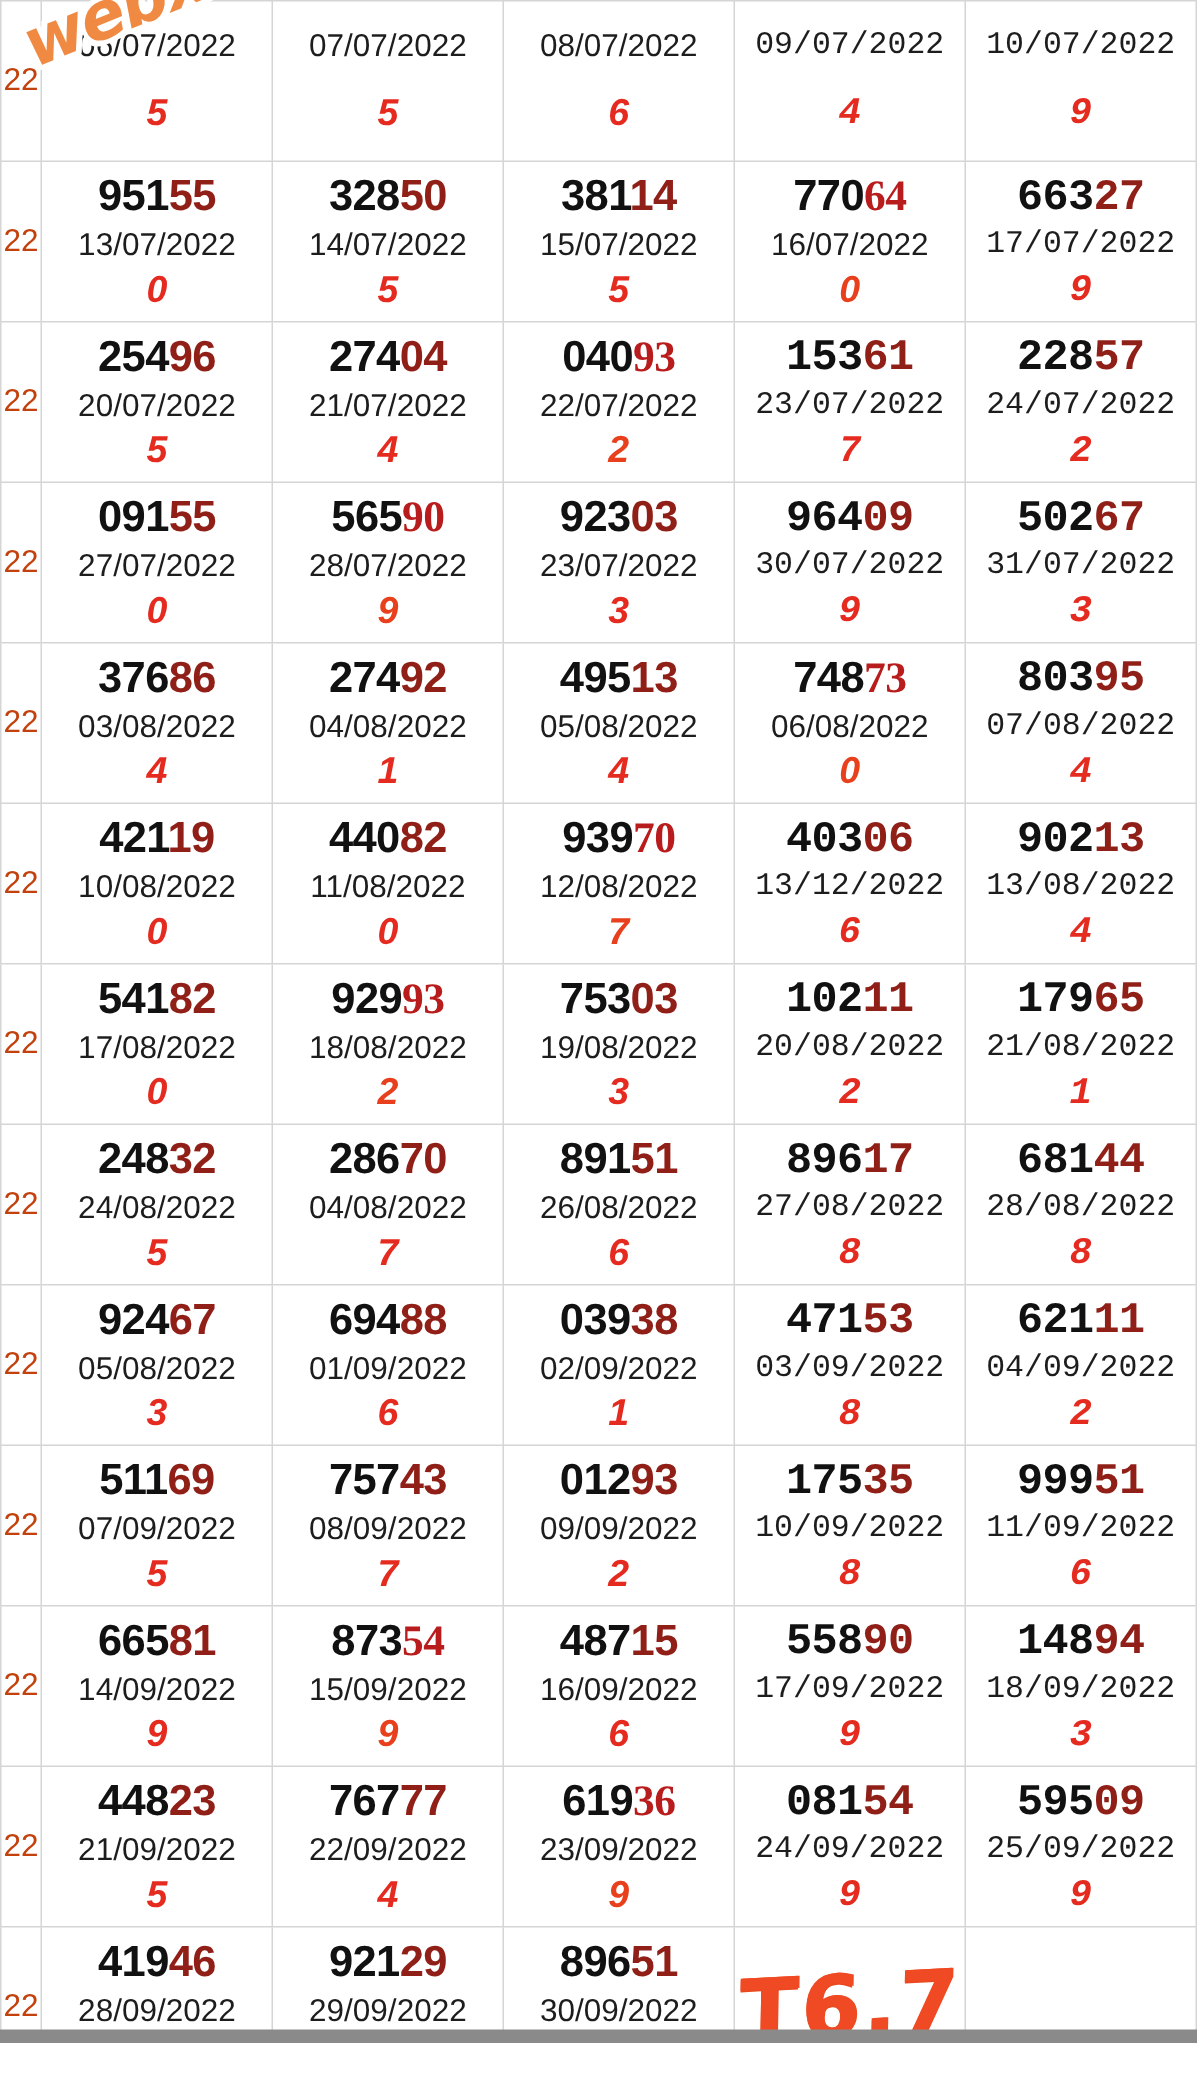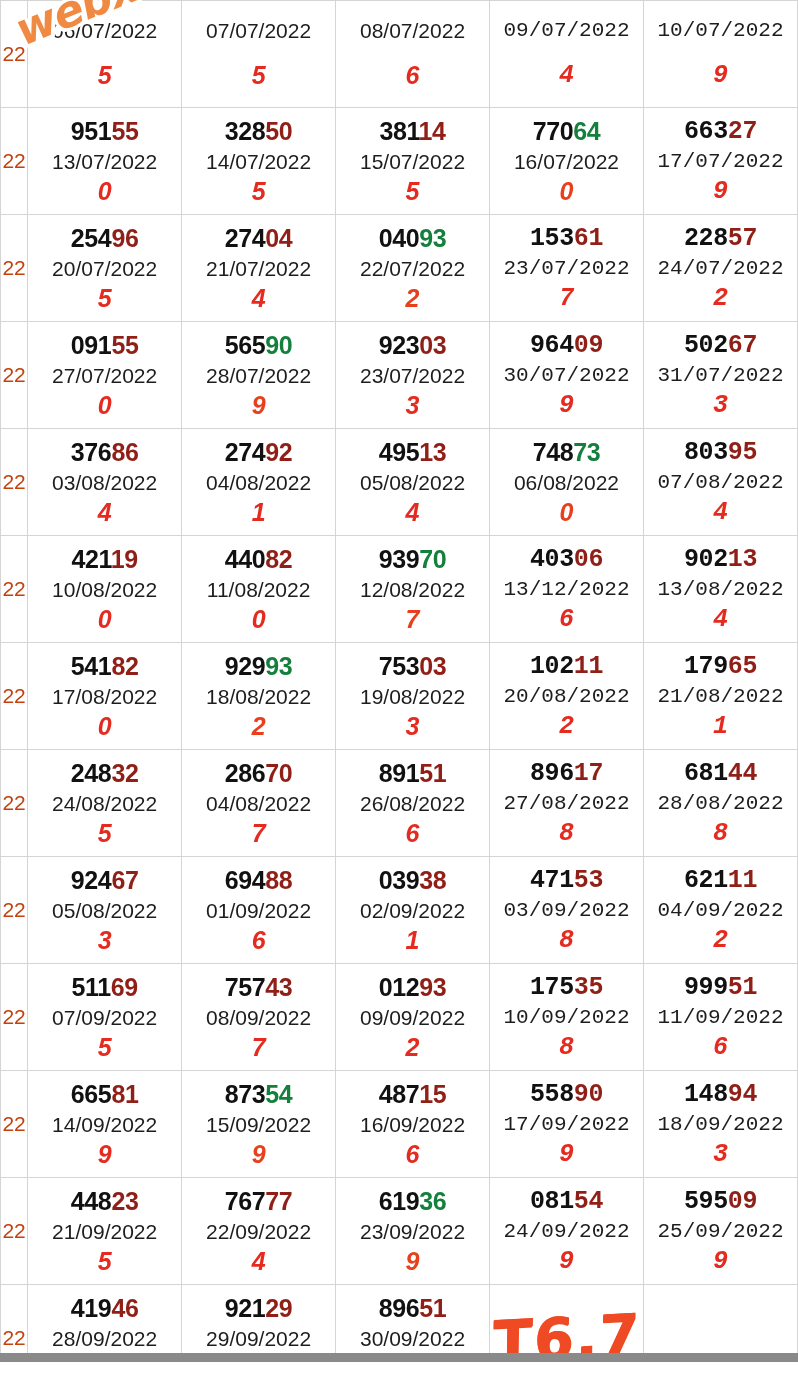--- a/index.html
+++ b/index.html
@@ -62,28 +62,28 @@
   .cell-inner {
     display: flex;
     flex-direction: column;
     align-items: center;
     justify-content: center;
     gap: 7px;
     line-height: 1;
   }
 
   .result {
-    font-size: 25px;
+    font-size: 29px;
     font-weight: bold;
     letter-spacing: -0.4px;
     color: #111111;
     white-space: nowrap;
   }
   .result .tail { color: #8f1f17; }
-  td.hl .result .tail { color: #15803d; }
+  td.hl .result .tail { color: #b91c1c; font-family: Liberation Serif, serif; }
 
   .date {
     font-size: 21px;
     color: #1d1d1d;
     white-space: nowrap;
   }
 
   .digit {
     font-size: 25px;
     font-weight: bold;

